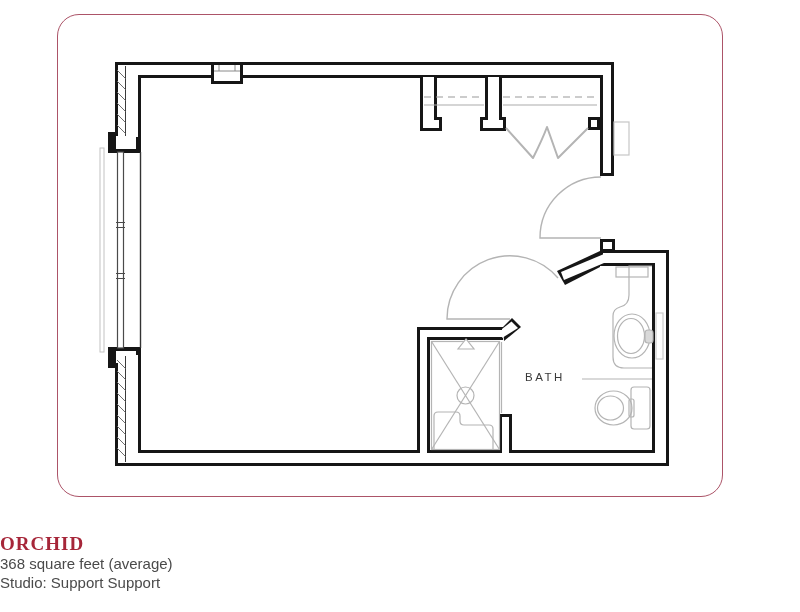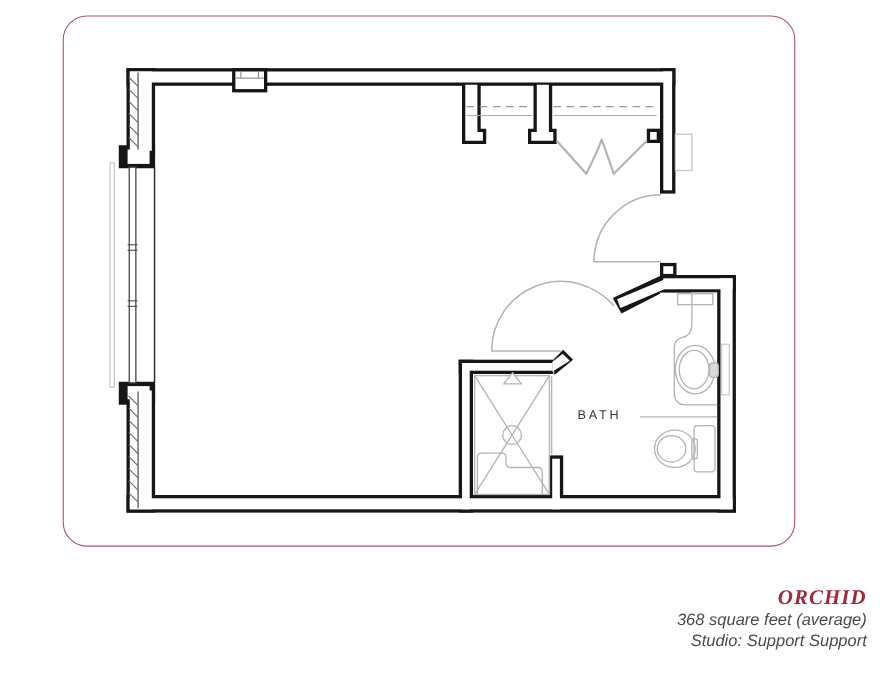--- a/index.html
+++ b/index.html
@@ -1,24 +1,24 @@
 <!DOCTYPE html>
 <html><head>
 <meta charset="utf-8">
 <style>
   html,body{margin:0;padding:0;background:#ffffff;}
   body{width:800px;height:612px;position:relative;overflow:hidden;
        font-family:"Liberation Sans",sans-serif;}
   .frame{position:absolute;left:57px;top:14px;width:664px;height:481px;
          border:1.4px solid #ac5468;border-radius:22px;background:#fff;}
   .plan-svg{position:absolute;left:0;top:0;}
-  .caption{position:absolute;left:0;top:533px;width:788px;text-align:right;font-style:italic;}
+  .caption{position:absolute;left:0;top:533px;width:788px;text-align:left;}
   .caption .title{font-family:"Liberation Serif",serif;font-weight:600;
                   font-size:19px;letter-spacing:1px;color:#a62639;line-height:22px;}
-  .caption .sub{font-size:15px;color:#4a4a4a;line-height:18.5px;padding-left:48px;}
+  .caption .sub{font-size:15px;color:#4a4a4a;line-height:18.5px;}
 </style>
 </head>
 <body>
 
 <div class="frame"></div>
 
 <svg class="plan-svg" width="800" height="612" viewBox="0 0 800 612">
 
   <g fill="#161616" stroke="none">
     <rect x="115" y="62" width="499" height="16"></rect>

